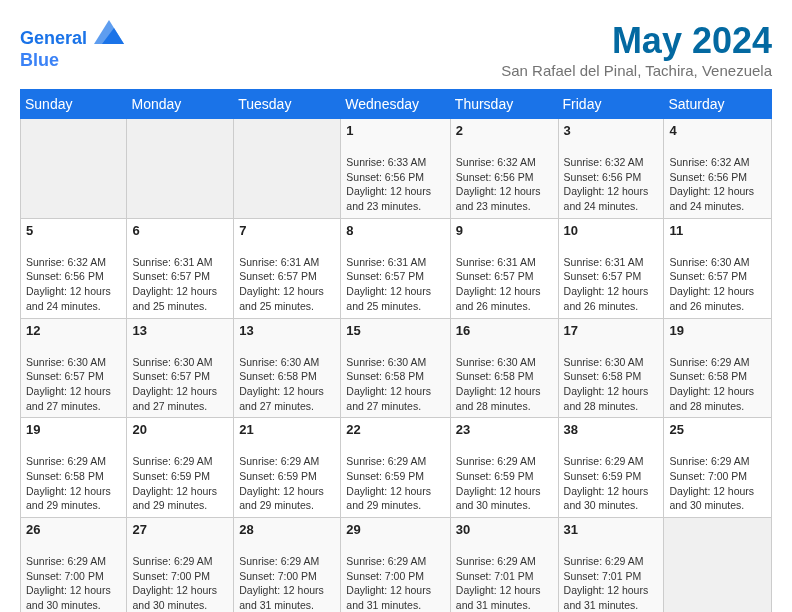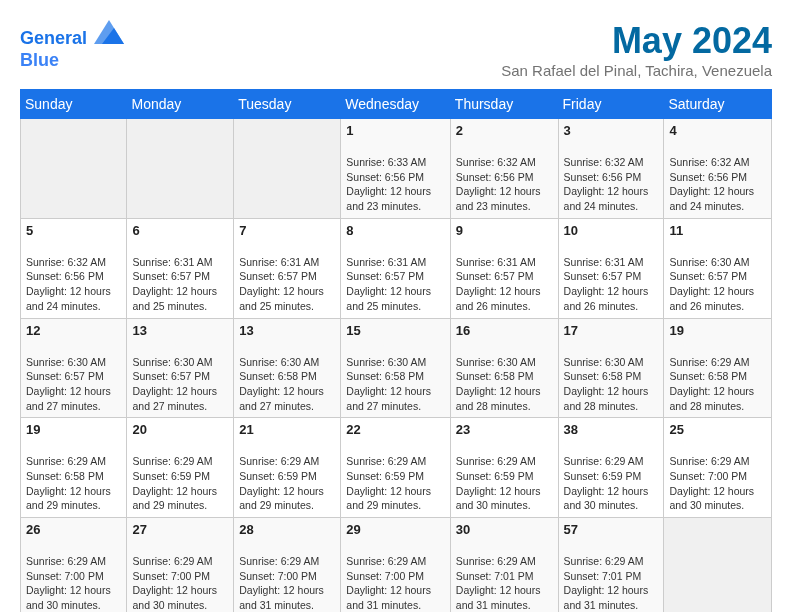--- a/index.html
+++ b/index.html
@@ -342,21 +342,21 @@
 and 31 minutes.</div>
         </td>
         <td>
           <span class="day-number">30</span>
           <div class="day-info" style="white-space: pre-line;">Sunrise: 6:29 AM
 Sunset: 7:01 PM
 Daylight: 12 hours
 and 31 minutes.</div>
         </td>
         <td>
-          <span class="day-number">57</span>
+          <span class="day-number">31</span>
           <div class="day-info" style="white-space: pre-line;">Sunrise: 6:29 AM
 Sunset: 7:01 PM
 Daylight: 12 hours
 and 31 minutes.</div>
         </td>
         <td class="empty-cell"></td>
       </tr>
     </tbody>
 </table>
 

